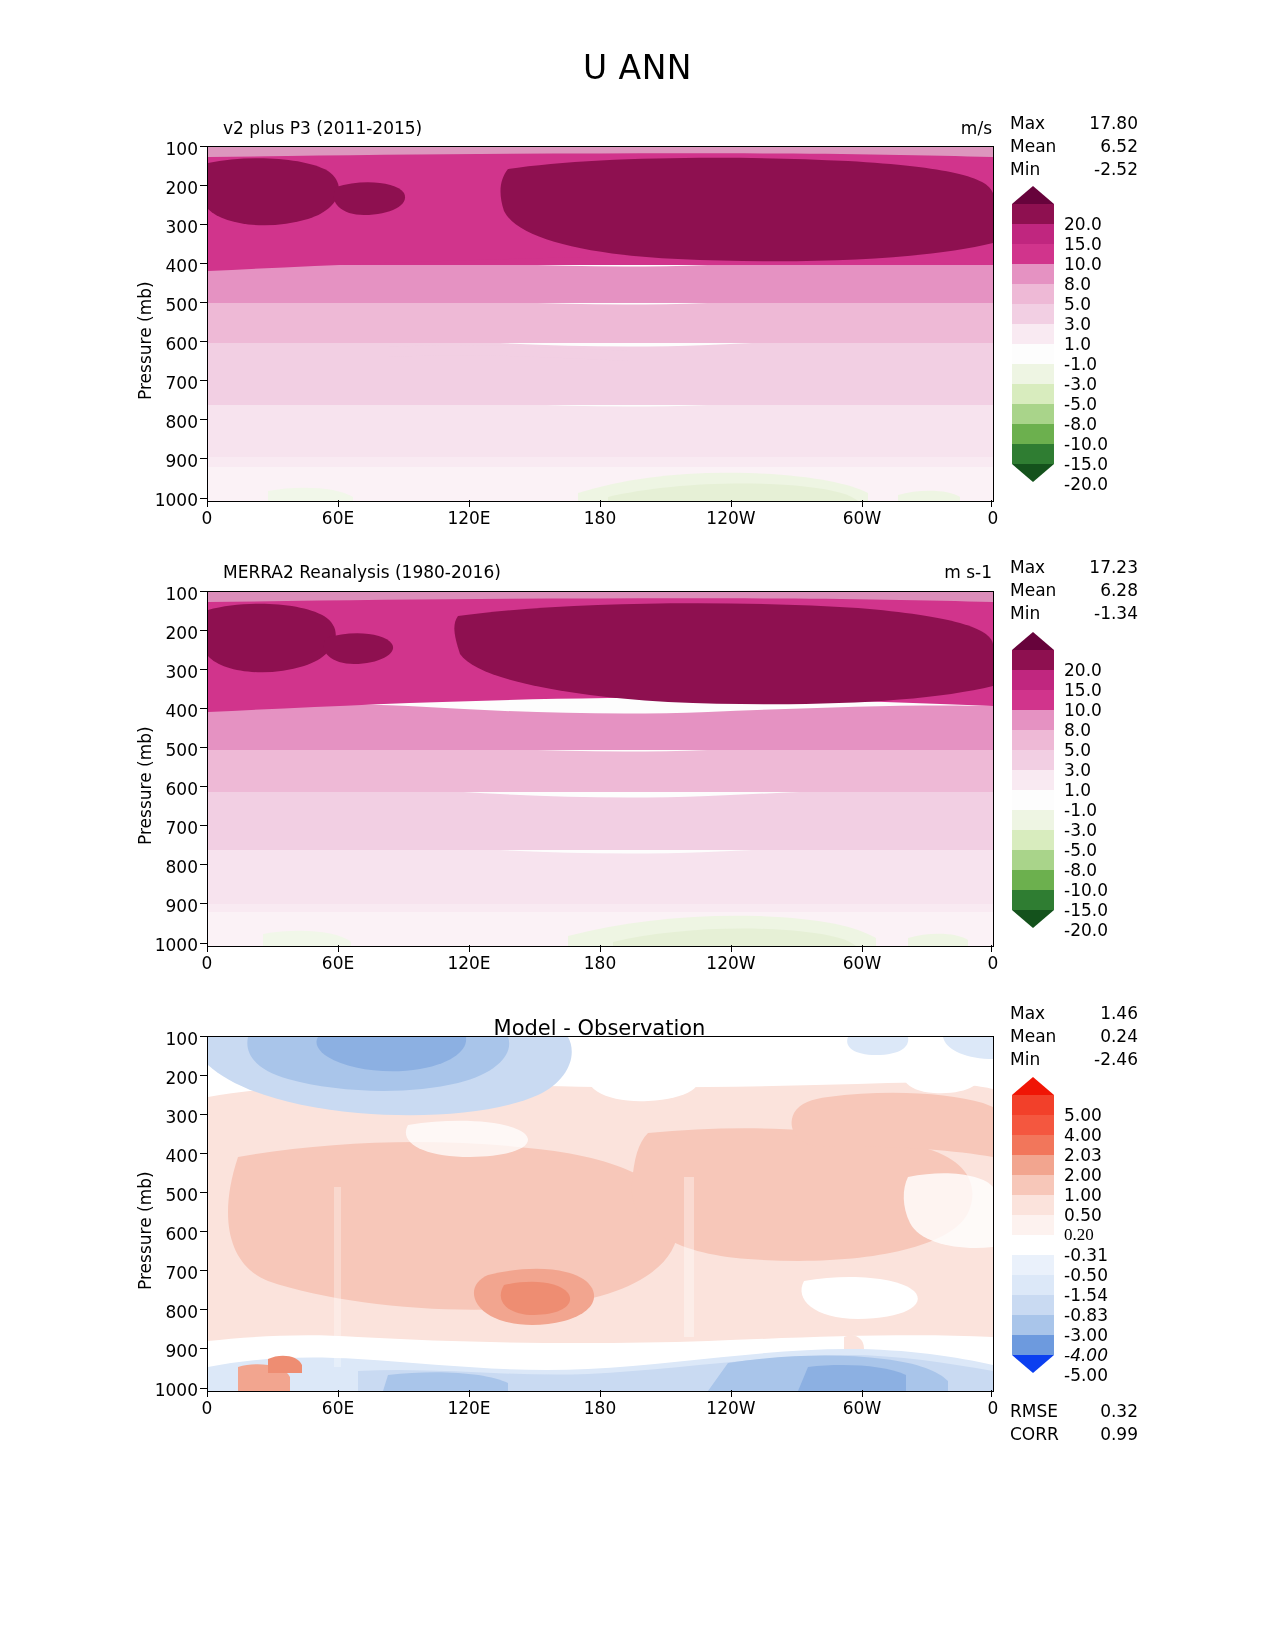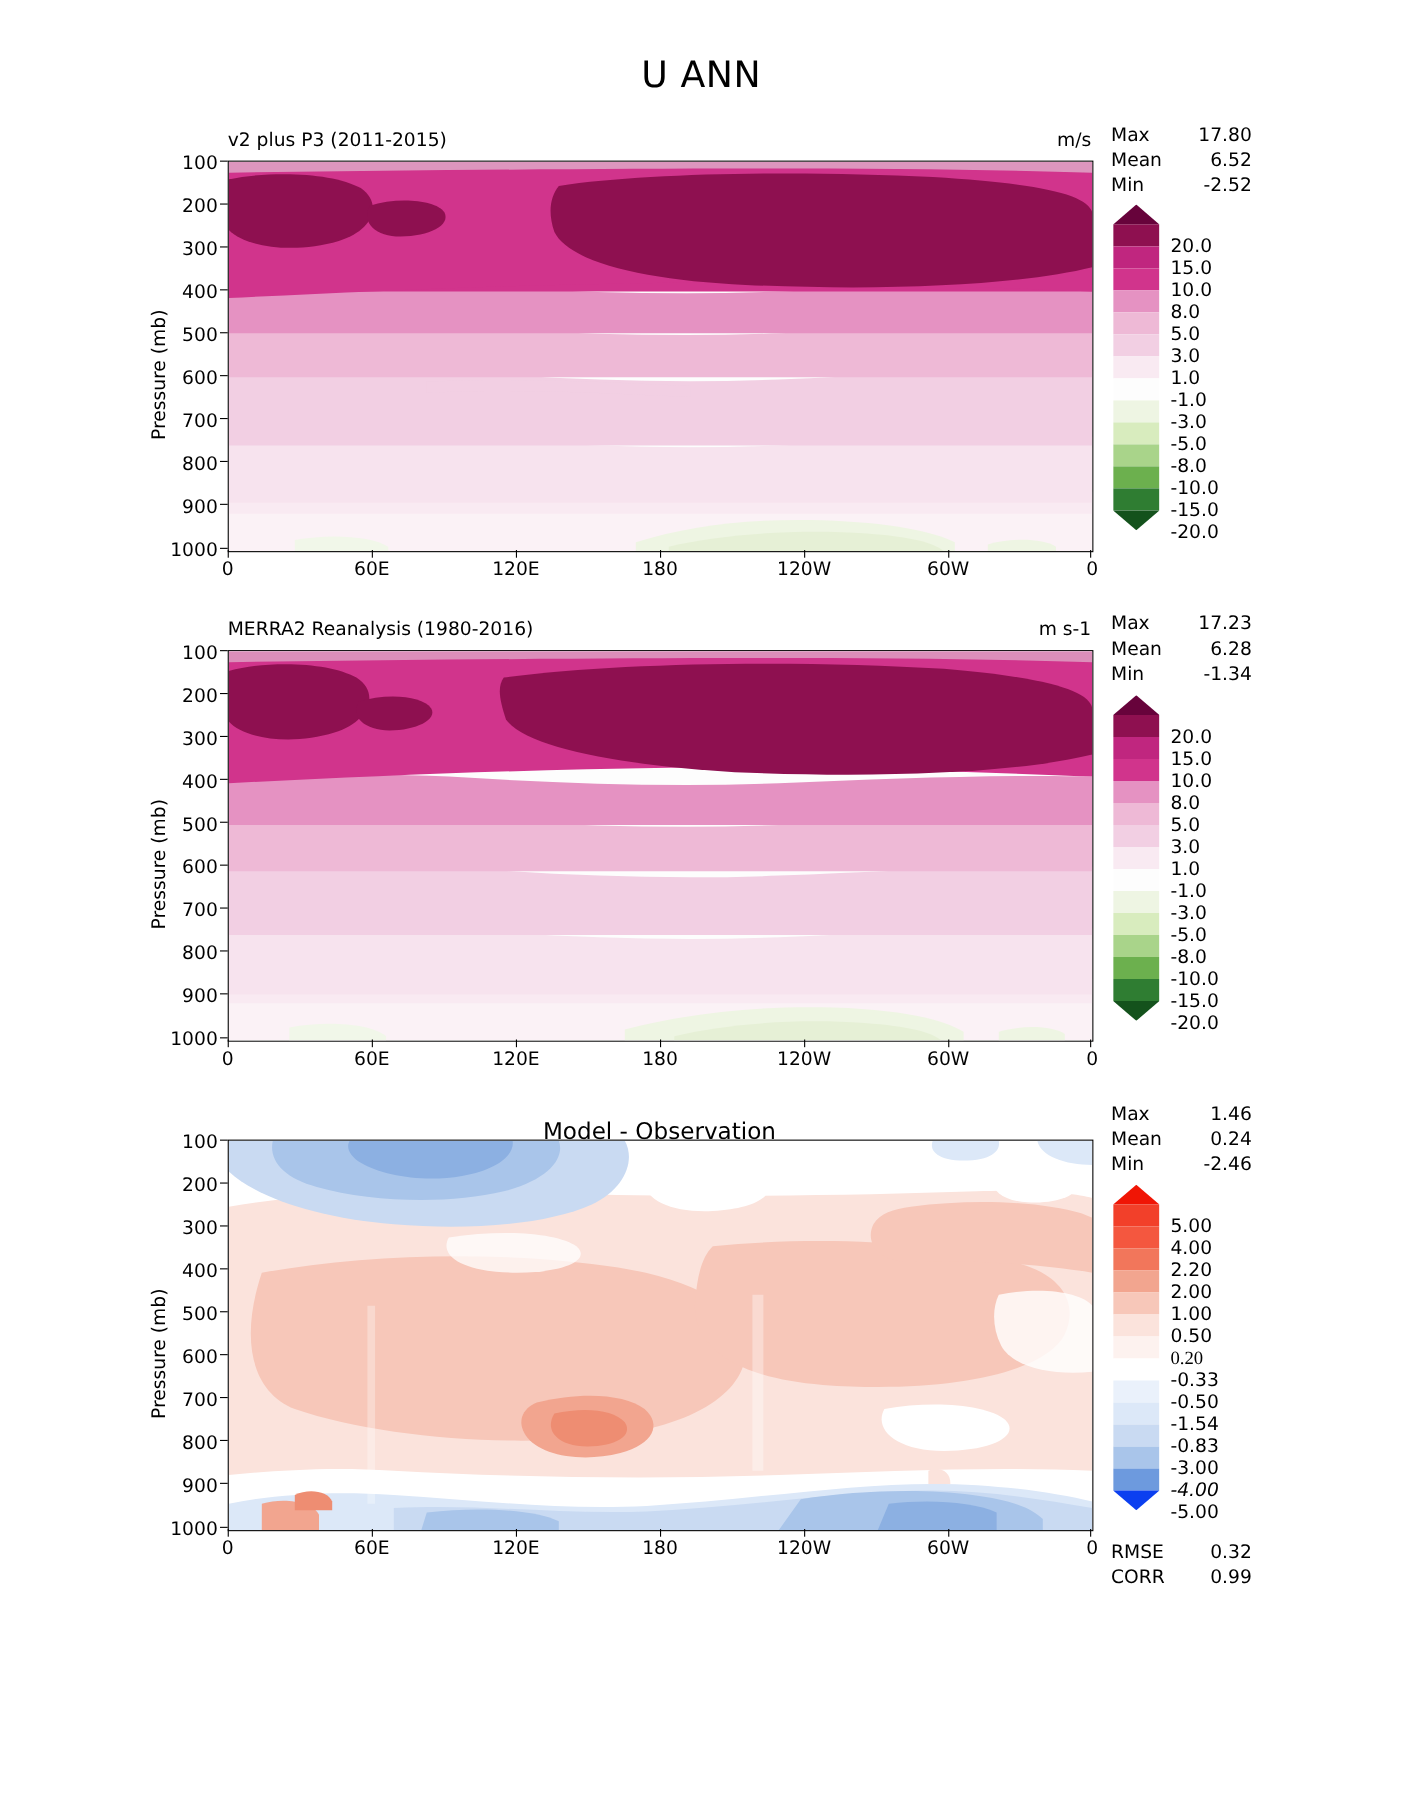--- a/index.html
+++ b/index.html
@@ -8,21 +8,21 @@
   .page-title{
     position:absolute; top:48px; left:0; width:1275px; text-align:center;
     font-size:33px; letter-spacing:0.5px;
   }
 
   .panel{position:absolute;}
 
   .panel-header{
     position:absolute; top:-26px; left:0; width:100%; font-size:17px;
   }
-  .panel-header .left{position:absolute; left:0; top:0;}
+  .panel-header .left{position:absolute; left:16px; top:0;}
   .panel-header .right{position:absolute; right:0; top:0;}
   .panel-header .center{position:absolute; left:0; width:100%; text-align:center; top:-4px; font-size:21px;}
 
   .plotbox{
     position:absolute; border:1.4px solid #000; background:#fff; overflow:hidden;
   }
 
   
   .ylabel{
     position:absolute; font-size:17px;
@@ -364,26 +364,26 @@
       <rect x="0" y="158" width="42" height="20" fill="#ffffff"></rect>
       <rect x="0" y="178" width="42" height="20" fill="#eaf1fb"></rect>
       <rect x="0" y="198" width="42" height="20" fill="#dce8f8"></rect>
       <rect x="0" y="218" width="42" height="20" fill="#c9daf2"></rect>
       <rect x="0" y="238" width="42" height="20" fill="#a9c5ea"></rect>
       <rect x="0" y="258" width="42" height="20" fill="#6d9ade"></rect>
       <polygon points="21,296 42,278 0,278" fill="#0b3ff0"></polygon>
     </svg>
     <div class="lbl" style="left:52px; top:28px;">5.00</div>
     <div class="lbl" style="left:52px; top:48px;">4.00</div>
-    <div class="lbl" style="left:52px; top:68px;">2.20</div>
+    <div class="lbl" style="left:52px; top:68px;">2.03</div>
     <div class="lbl" style="left:52px; top:88px;">2.00</div>
     <div class="lbl" style="left:52px; top:108px;">1.00</div>
     <div class="lbl" style="left:52px; top:128px;">0.50</div>
     <div class="lbl" style="left:52px; top:148px;font-family:Liberation Serif, serif;">0.20</div>
-    <div class="lbl" style="left:52px; top:168px;">-0.33</div>
+    <div class="lbl" style="left:52px; top:168px;">-0.31</div>
     <div class="lbl" style="left:52px; top:188px;">-0.50</div>
     <div class="lbl" style="left:52px; top:208px;">-1.54</div>
     <div class="lbl" style="left:52px; top:228px;">-0.83</div>
     <div class="lbl" style="left:52px; top:248px;">-3.00</div>
     <div class="lbl" style="left:52px; top:268px;font-style:italic;">-4.00</div>
     <div class="lbl" style="left:52px; top:288px;">-5.00</div>
   </div>
 
   <div class="stats" style="left:1010px; top:1400px; width:128px;">
     <div class="row">

